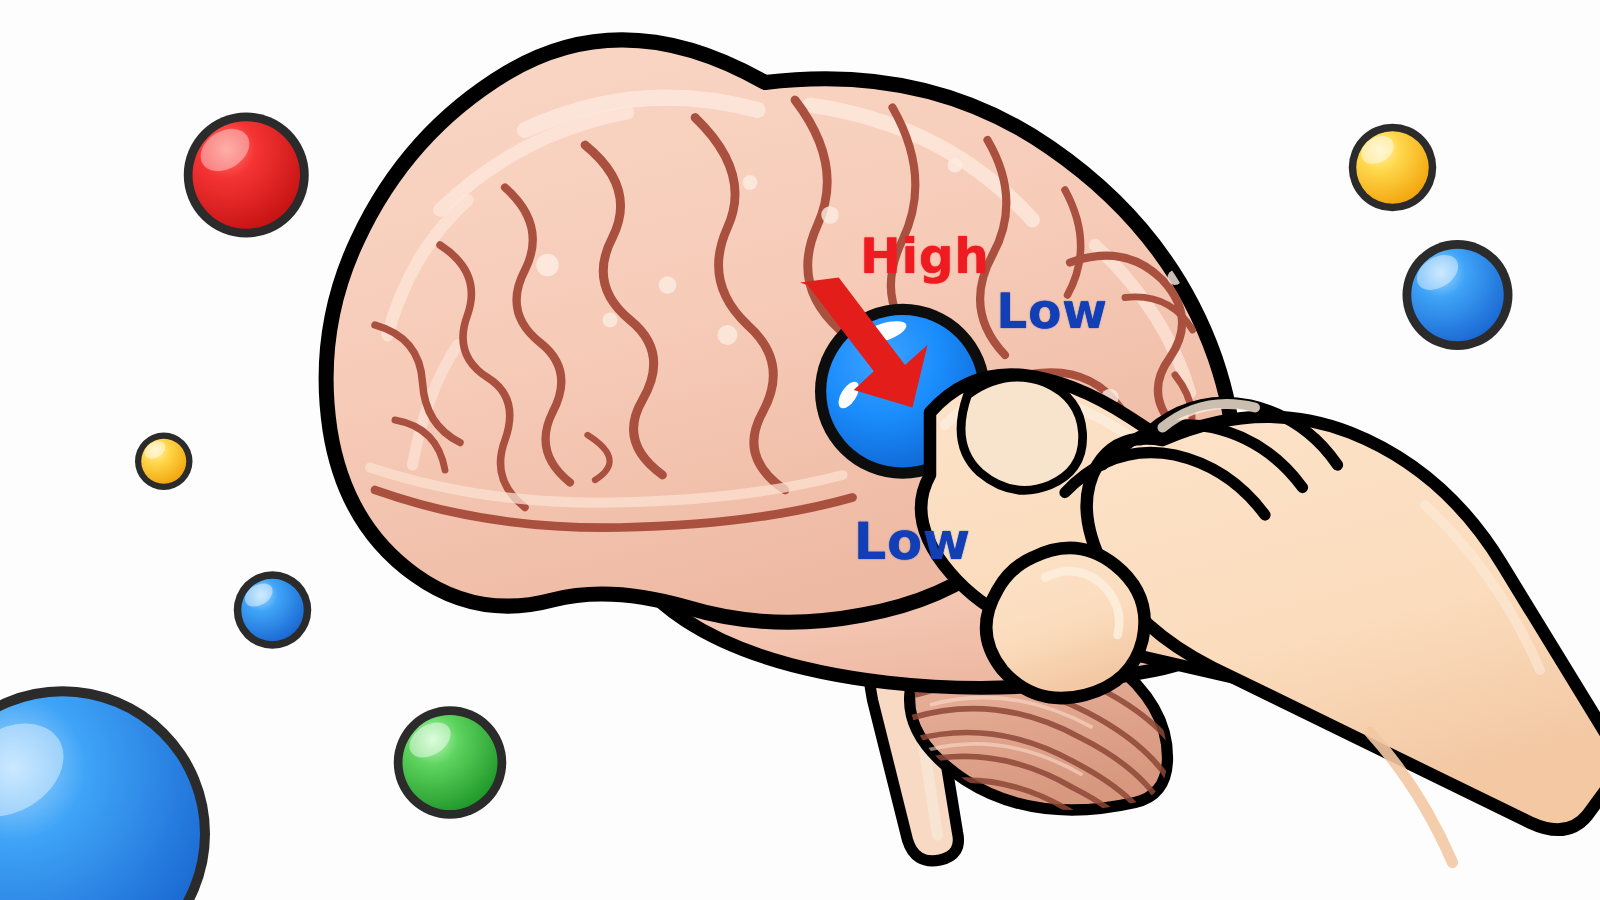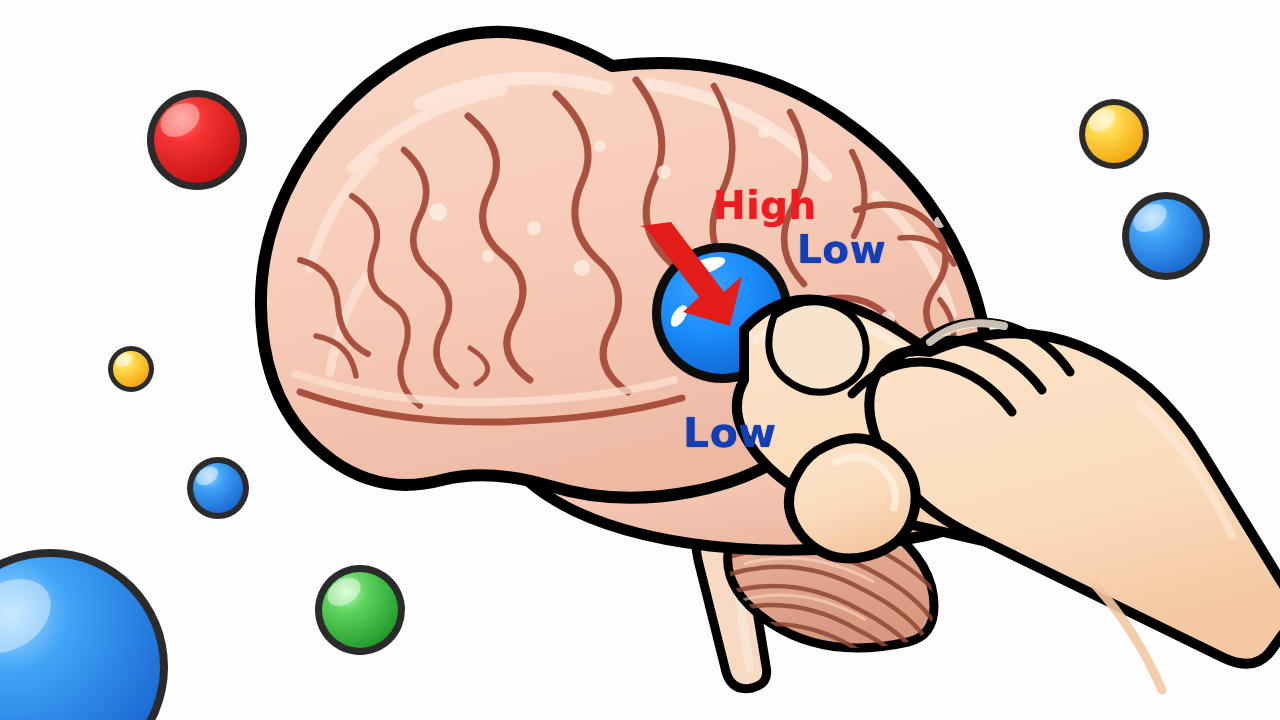--- a/index.html
+++ b/index.html
@@ -1,20 +1,20 @@
 <!DOCTYPE html>
 <html><head>
 <meta charset="utf-8">
 <style>
   html,body{margin:0;padding:0;background:#ffffff;}
   body{width:1280px;height:720px;overflow:hidden;font-family:"DejaVu Sans",sans-serif;}
   #stage{position:relative;width:1280px;height:720px;background:#fdfdfd;}
   #scene{position:absolute;inset:0;}
   .lbl{position:absolute;font-family:"DejaVu Sans",sans-serif;font-weight:bold;letter-spacing:.5px;}
-  .lbl-high{color:#ee1c21;font-size:39px;left:688px;top:183px;text-shadow:0 0 1px #ee1c21;margin-left:25px;}
+  .lbl-high{color:#ee1c21;font-size:39px;left:688px;top:183px;text-shadow:0 0 1px #ee1c21;}
   .lbl-low-right{color:#123fb5;font-size:39px;left:797px;top:227px;text-shadow:0 0 1px #123fb5;}
   .lbl-low-bottom{color:#123fb5;font-size:41px;left:683px;top:409px;text-shadow:0 0 1px #123fb5;}
 </style>
 </head>
 <body>
 
 <div id="stage">
 
   <svg id="scene" viewBox="0 0 1280 720" width="1280" height="720">
 

